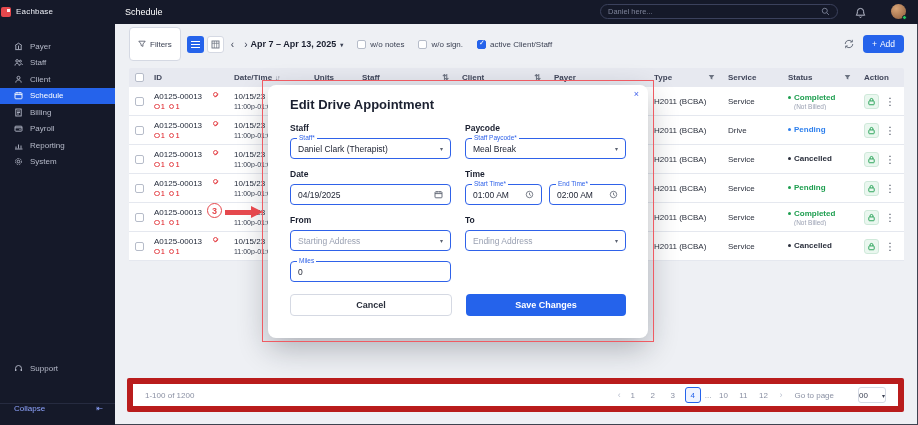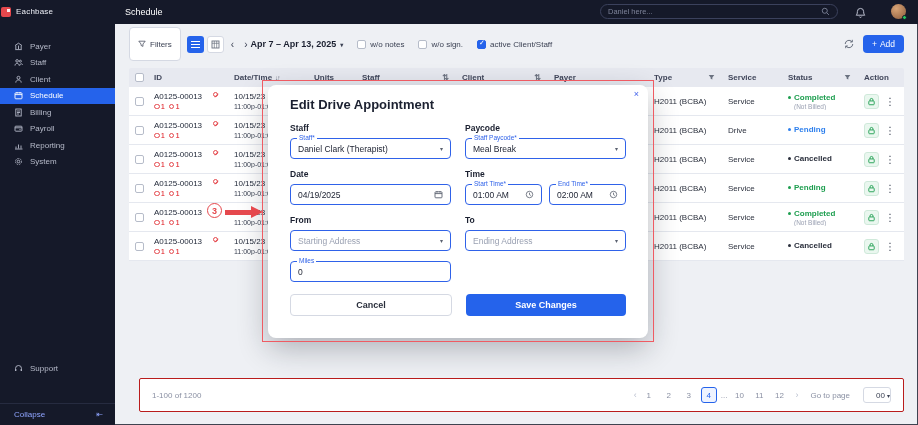--- a/index.html
+++ b/index.html
@@ -20,21 +20,21 @@
   .avatar{position:absolute;right:12px;top:4px;width:15px;height:15px;border-radius:50%;background:radial-gradient(circle at 35% 30%,#d9a577,#8a5a3b);cursor:pointer}
   .presence{position:absolute;right:-1px;bottom:-1px;width:5px;height:5px;border-radius:50%;background:#22c55e;border:1px solid #151929}
 
   
   .sidebar{position:absolute;top:24px;left:0;bottom:0;width:115px;background:#151929;z-index:20}
   .nav{padding-top:14px}
   .nav-item{height:16.5px;display:flex;align-items:center;gap:7px;padding-left:14px;color:#b6bac9;font-size:8px;cursor:pointer}
   .nav-item svg{flex:none}
   .nav-item.active{background:#2563eb;color:#fff}
   .sb-footer{position:absolute;bottom:48px;left:0;right:0}
-  .collapse{position:absolute;bottom:0;left:0;right:0;height:22px;border-top:1px solid #262b40;display:flex;align-items:center;justify-content:space-between;padding:0 12px 0 14px;color:#8fa4ff;font-size:8px;cursor:pointer}
+  .collapse{position:absolute;bottom:0;left:0;right:0;height:22px;border-top:1px solid #262b40;display:flex;align-items:flex-start;justify-content:space-between;padding:0 12px 0 14px;color:#8fa4ff;font-size:8px;cursor:pointer}
 
   
   .main{position:absolute;left:115px;top:24px;right:0;bottom:0}
   .toolbar{position:absolute;top:10px;left:14px;right:14px;height:20px;display:flex;align-items:center}
   .btn-filters{display:flex;align-items:center;gap:4px;height:34px;padding:0 8px;background:#fff;border:1px solid #d5d9e3;border-radius:4px;font-size:8px;color:#3c4254;cursor:pointer}
   .viewbtn{width:17px;height:17px;border-radius:3px;margin-left:6px;display:flex;align-items:center;justify-content:center;cursor:pointer}
   .viewbtn.list{background:#2563eb}
   .viewbtn.cal{background:#fff;border:1px solid #d5d9e3;margin-left:3px}
   .listic{width:9px;height:7px;background:linear-gradient(#fff 0 1.2px,transparent 1.2px 2.9px,#fff 2.9px 4.1px,transparent 4.1px 5.8px,#fff 5.8px 7px)}
   .chevbtn{font-size:10px;color:#3c4254;padding:0 3px;margin-left:4px;cursor:pointer}
@@ -68,27 +68,27 @@
   .st::before{content:"";width:3px;height:3px;border-radius:50%;background:currentColor;flex:none}
   .st-green{color:#1d9e4f}.st-blue{color:#2f80ed}.st-dark{color:#2a2f3c}
   .stsub{font-size:6.5px;color:#9aa0b2;margin-top:1px;padding-left:6px}
   .lockbtn{width:15px;height:15px;background:#eaf7ef;border:1px solid #cfe9da;border-radius:3px;display:flex;align-items:center;justify-content:center;cursor:pointer;flex:none}
   .kebab{font-size:10px;color:#3c4254;margin-left:6px;cursor:pointer}
   .sorticon{font-size:6.5px;margin-left:3px;color:#6b7280;letter-spacing:-1px}
   .sortboth{font-size:8px;margin-left:auto;margin-right:8px;color:#6b7280}
   .funnelwrap{margin-left:auto;margin-right:8px;display:flex;cursor:pointer}
 
   
-  .pager{position:absolute;left:24px;right:14px;bottom:13px;height:34px;background:#fff;border:1px solid #b91c1c;border-radius:2px;display:flex;align-items:center;padding:0 12px;font-size:8px;color:#8a90a3}
+  .pager{position:absolute;left:12px;right:14px;bottom:13px;height:34px;background:#fff;border:6px solid #b91c1c;border-radius:2px;display:flex;align-items:center;padding:0 12px;font-size:8px;color:#8a90a3}
   .pgchev{font-size:9px;color:#b9bfce;margin-left:8px;cursor:pointer}
   .pgbtn{min-width:16px;height:16px;display:flex;align-items:center;justify-content:center;margin-left:4px;color:#8a90a3;cursor:pointer}
   .pgbtn.active{border:1px solid #2563eb;color:#2563eb;border-radius:3px;background:#eef3ff}
   .pgell{margin-left:4px;color:#8a90a3}
   .goto{margin-left:12px}
-  .gotosel{margin-left:13px;width:28px;height:16px;border:1px solid #d5d9e3;border-radius:3px;display:flex;align-items:center;justify-content:flex-end;gap:2px;color:#3c4254;cursor:pointer}
+  .gotosel{margin-left:24px;width:28px;height:16px;border:1px solid #d5d9e3;border-radius:3px;display:flex;align-items:center;justify-content:space-between;gap:2px;color:#3c4254;cursor:pointer}
 
   
   .modal{position:absolute;left:268px;top:85px;width:380px;height:253px;background:#fff;border-radius:8px;box-shadow:0 10px 30px rgba(21,25,41,.3);z-index:40;padding:12px 22px 0}
   .m-close{position:absolute;top:5px;right:9px;font-size:9px;color:#4263eb;cursor:pointer;line-height:1}
   .m-title{font-size:13px;font-weight:bold;color:#1b2030}
   .m-row{display:flex;gap:14px;margin-top:10px}
   .m-row.first{margin-top:11px}
   .m-col{width:161px}
   .sec-label{font-size:8.5px;font-weight:bold;color:#1b2030;margin-bottom:5px}
   .field{position:relative;height:21px;border:1px solid #2f62e9;border-radius:4px;display:flex;align-items:center;padding:0 7px;font-size:8.5px;color:#1b2030;background:#fff;cursor:pointer}

